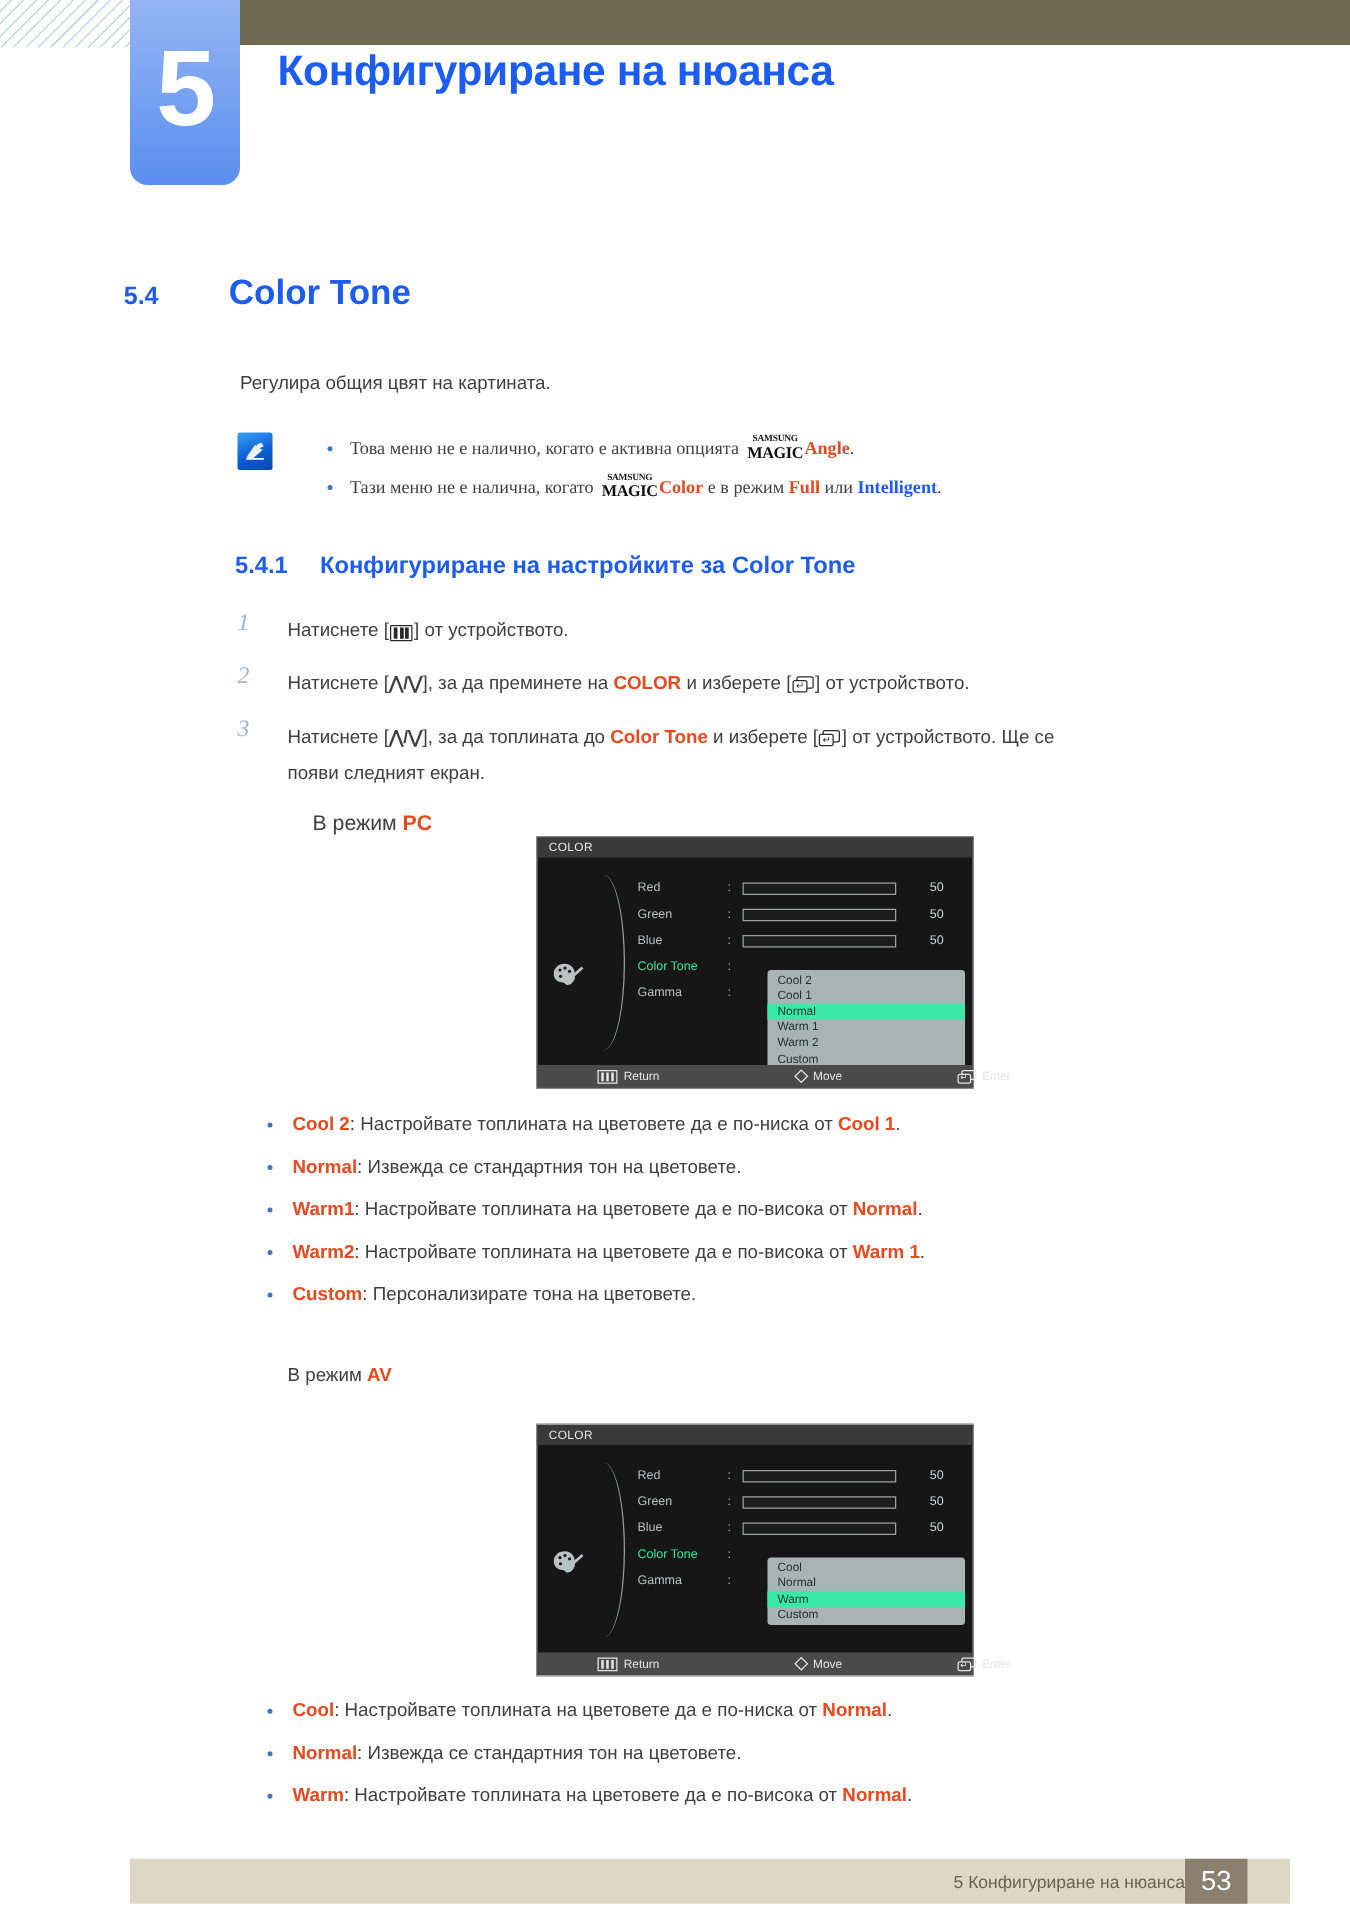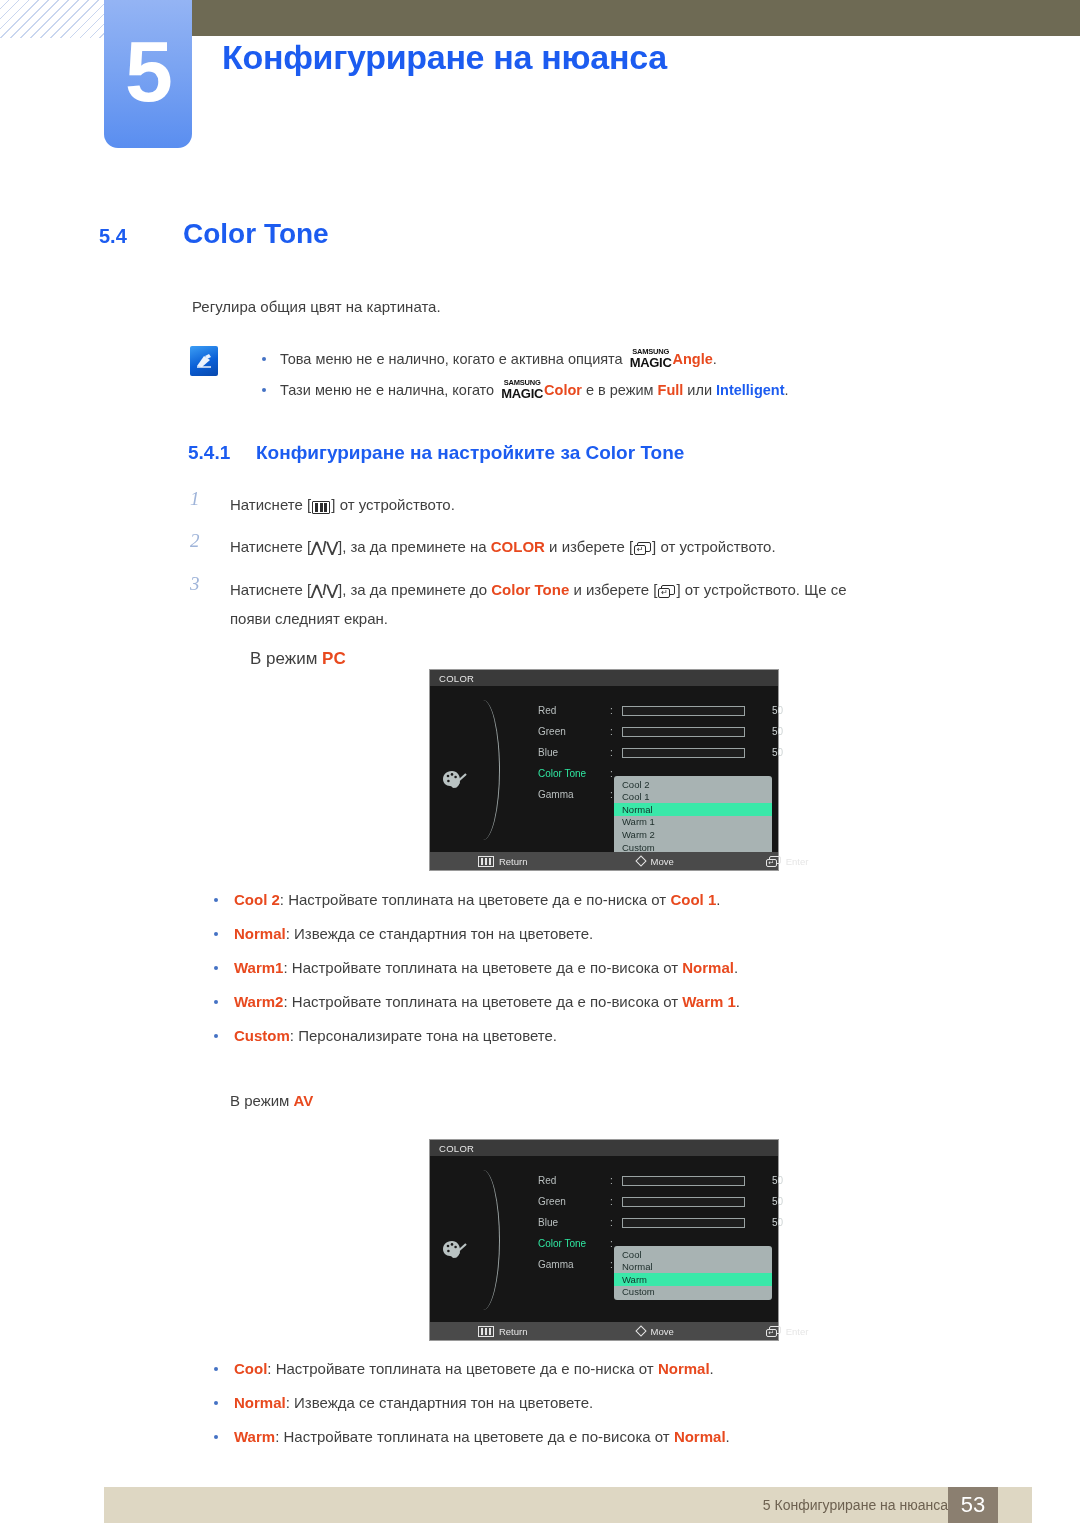--- a/index.html
+++ b/index.html
@@ -54,21 +54,21 @@
   .note-icon {
     position: absolute; left: 190px; top: 346px; width: 28px; height: 30px;
     background: linear-gradient(160deg, #3c9ef5 0%, #0a5fd6 55%, #0848ad 100%);
     border-radius: 2px;
     display: flex; align-items: center; justify-content: center;
   }
   .note-icon svg { display: block; }
   .note-list { position: absolute; left: 250px; top: 344px; width: 700px; }
   .note-li {
     position: relative; padding-left: 30px; font-size: 14.5px; color: #3f3f3f;
-    line-height: 31px; white-space: nowrap;
+    line-height: 31px; white-space: nowrap; font-family: Liberation Serif, serif;
   }
   .note-li .bl {
     position: absolute; left: 12px; top: 13px; width: 4px; height: 4px;
     border-radius: 50%; background: #4472c4;
   }
 
   
   .smagic {
     display: inline-block; vertical-align: -3px; text-align: center;
     line-height: 1; margin: 0 1px 0 3px; color: #111;
@@ -132,21 +132,21 @@
     height: 16px; background: #3a3a3a; color: #e8e8e8;
     display: flex; align-items: center; padding-left: 9px;
     font-size: 9.5px; letter-spacing: 0.3px;
   }
   .osd-body { position: relative; height: 166px; }
   .osd-arc {
     position: absolute; left: 36px; top: 14px; width: 34px; height: 140px;
     border-right: 1.2px solid #9aa3a3; border-radius: 0 50% 50% 0 / 0 50% 50% 0;
   }
   .palette { position: absolute; left: 12px; top: 84px; }
-  .osd-rows { position: absolute; left: 80px; top: 14px; width: 262px; margin-left: 28px; }
+  .osd-rows { position: absolute; left: 80px; top: 14px; width: 262px; }
   .osd-row { height: 21px; display: flex; align-items: center; }
   .osd-lbl { width: 72px; color: #b9bfbf; font-size: 10px; }
   .osd-lbl.sel { color: #2fe6a0; }
   .osd-colon { width: 12px; color: #b9bfbf; font-size: 10px; }
   .bar-out {
     width: 123px; height: 10px; background: #1d1d1d;
     border: 1px solid #9aa3a3;
   }
   .bar-in { height: 100%; background: #a4b6b6; width: 50%; }
   .osd-val { width: 46px; text-align: right; color: #cfd5d5; font-size: 10px; padding-right: 8px; }
@@ -263,21 +263,21 @@
             </span></span><span>] от устройството.</span></span>
     </div>
 
     <div class="step">
       <span class="step-n">2</span>
       <span class="step-t"><span>Натиснете [</span><span class="kupdn">⋀/⋁</span><span>], за да преминете на </span><span class="or">COLOR</span><span> и изберете [</span><span class="kent"><span class="r1"></span><span class="r2">↵</span></span><span>] от устройството.</span></span>
     </div>
 
     <div class="step">
       <span class="step-n">3</span>
-      <span class="step-t"><span>Натиснете [</span><span class="kupdn">⋀/⋁</span><span>], за да преминете до </span><span class="or">Color Tone</span><span> и изберете [</span><span class="kent"><span class="r1"></span><span class="r2">↵</span></span><span>] от устройството. Ще се</span></span>
+      <span class="step-t"><span>Натиснете [</span><span class="kupdn">⋀/⋁</span><span>], за да топлината до </span><span class="or">Color Tone</span><span> и изберете [</span><span class="kent"><span class="r1"></span><span class="r2">↵</span></span><span>] от устройството. Ще се</span></span>
       <div class="step-t">появи следният екран.</div>
       <div class="mode-line"><span>В режим </span><span class="or">PC</span></div>
     </div>
 
   </div>
 
   <div class="osd" style="left:429px; top:669px;">
     <div class="osd-title">COLOR</div>
     <div class="osd-body">
       <div class="osd-arc"></div>

